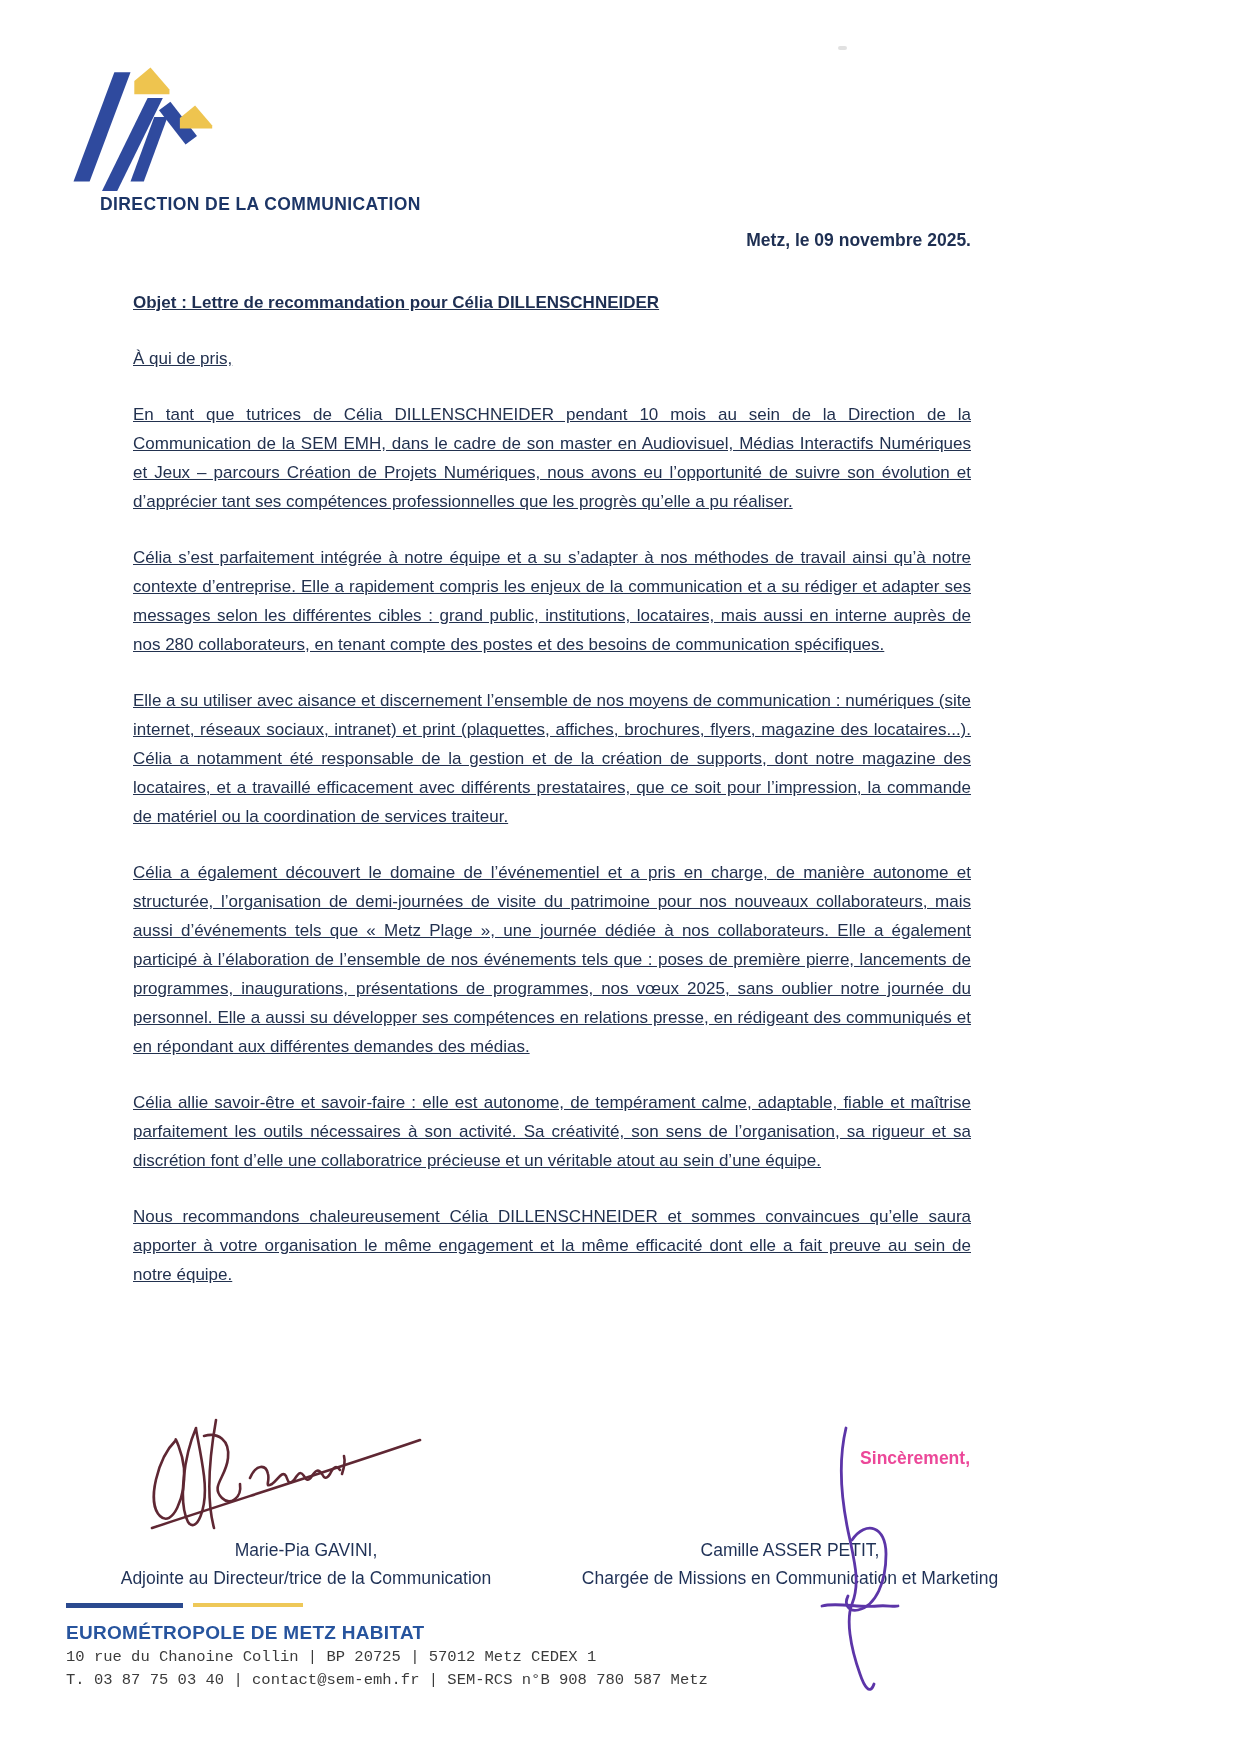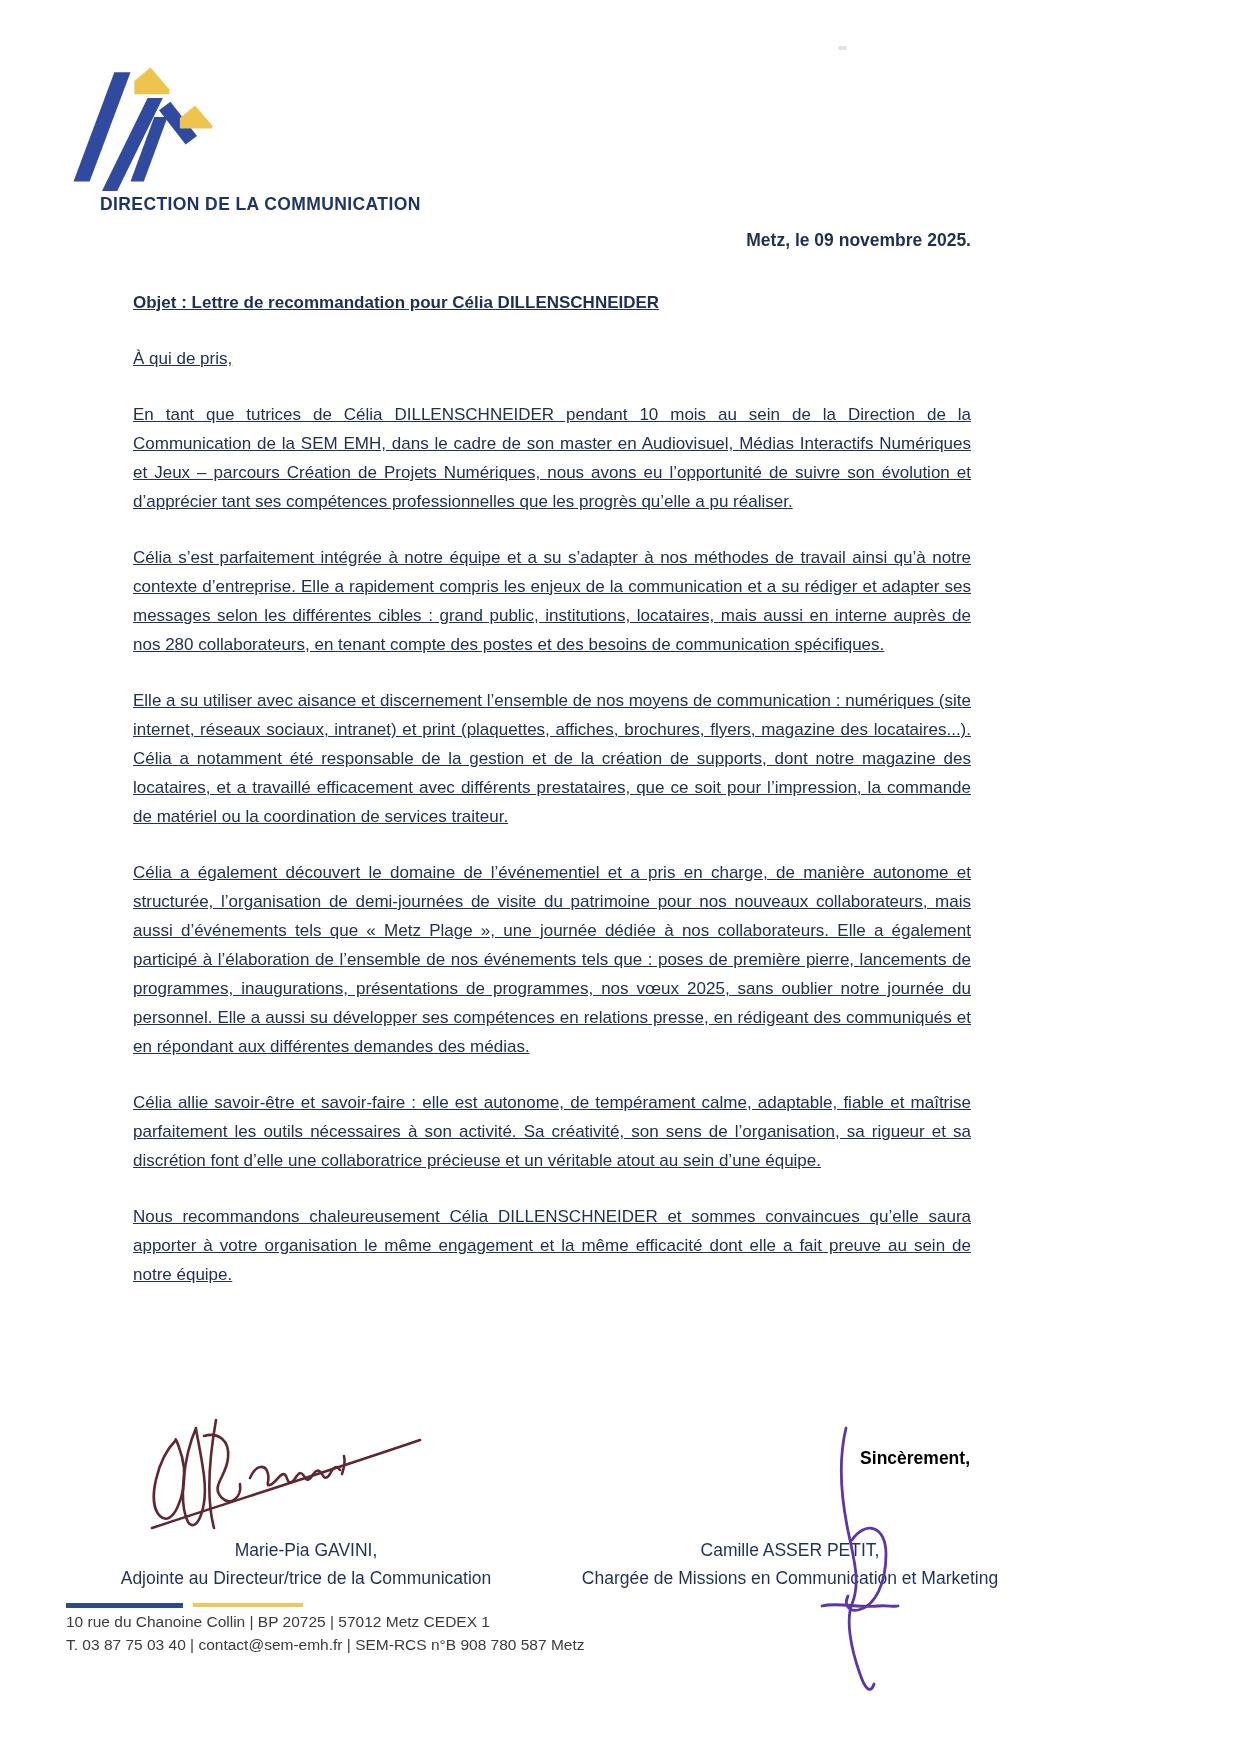--- a/index.html
+++ b/index.html
@@ -19,33 +19,33 @@
   .speck{position:absolute;left:838px;top:46px;width:9px;height:4px;background:#d9d9d9;border-radius:2px;opacity:.8;}
   
   .date-line{position:absolute;left:133px;top:230px;width:838px;text-align:right;font-size:17.5px;font-weight:700;color:#1e2f52;}
   
   .content{position:absolute;left:133px;top:288px;width:838px;font-size:17px;line-height:29px;color:#22314f;text-decoration:underline;}
   .subject{font-weight:700;color:#1e2f52;margin:0 0 27px 0;}
   .salutation{margin:0 0 27px 0;}
   .para{margin:2px 0 27px 0;text-align:justify;}
   
   .sig-area{position:absolute;left:0;top:1400px;width:1240px;height:200px;}
-  .closing{position:absolute;left:560px;top:48px;width:410px;text-align:right;font-size:17.5px;font-weight:700;color:#000000;}
+  .closing{position:absolute;left:560px;top:48px;width:410px;text-align:right;font-size:17.5px;font-weight:700;color:#ec4899;}
   .sig-left-img{position:absolute;left:138px;top:2px;width:300px;height:138px;}
   .sig-right-img{position:absolute;left:800px;top:22px;width:112px;height:310px;z-index:3;}
   .signer{position:absolute;text-align:center;font-size:17.5px;line-height:28px;color:#1f3156;}
   .signer-left{left:66px;top:136px;width:480px;}
   .signer-right{left:560px;top:136px;width:460px;}
   
   .footer{position:absolute;left:66px;top:1602px;width:900px;}
   .footer-bars{display:flex;align-items:center;height:6px;}
   .bar-blue{width:117px;height:5px;background:#2b4a8f;}
   .bar-yellow{width:110px;height:4px;background:#eec858;margin-left:10px;}
   .footer-company{margin-top:14px;font-size:19px;font-weight:700;color:#27549e;letter-spacing:0.3px;}
-  .footer-line{margin-top:4px;font-size:15.5px;color:#3b3b3b;line-height:19px;}
+  .footer-line{margin-top:4px;font-size:15.5px;color:#3b3b3b;line-height:19px;font-family:Liberation Mono, monospace;}
 </style>
 </head>
 <body>
 
 <div class="page">
 
   <div class="speck"></div>
 
   <svg class="logo-mark" viewBox="0 0 160 140" aria-hidden="true">
     <polygon points="10,128 53,13 70,13 27,128" fill="#2f4a9e"></polygon>
@@ -107,17 +107,18 @@
       <div>Camille ASSER PETIT,</div>
       <div>Chargée de Missions en Communication et Marketing</div>
     </div>
   </div>
 
   <div class="footer">
     <div class="footer-bars">
       <div class="bar-blue"></div>
       <div class="bar-yellow"></div>
     </div>
+    <div class="footer-company">EUROMÉTROPOLE DE METZ HABITAT</div>
     <div class="footer-line">10 rue du Chanoine Collin | BP 20725 | 57012 Metz CEDEX 1</div>
     <div class="footer-line">T. 03 87 75 03 40 | contact@sem-emh.fr | SEM-RCS n°B 908 780 587 Metz</div>
   </div>
 
 </div>
 
 </body></html>

